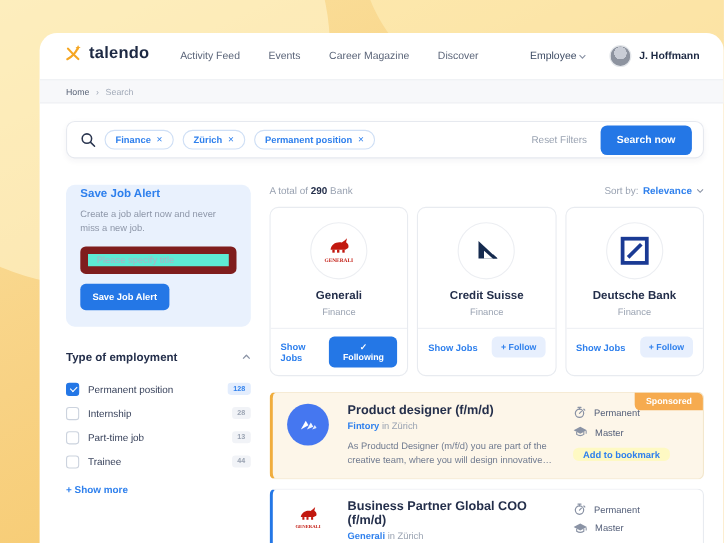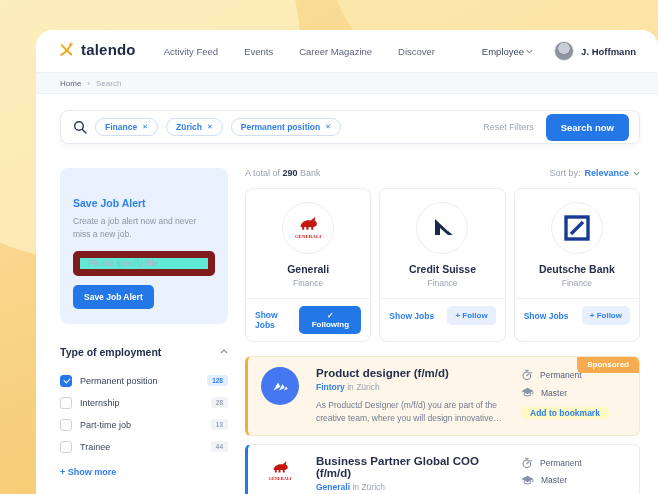--- a/index.html
+++ b/index.html
@@ -46,21 +46,21 @@
   .chip .x { font-size:7px; font-weight:400; cursor:pointer; }
   .sb-spacer { flex:1; }
   .reset { font-size:9px; color:#9aa3b2; cursor:pointer; margin-right:4px; }
   .search-btn { background:#2477e6; color:#fff; font-size:9.5px; font-weight:700; border:none;
     border-radius:6px; padding:8px 15px; cursor:pointer; font-family:inherit; }
 
   .cols { display:flex; gap:17px; margin-top:24px; }
 
   
   .side { width:168px; flex-shrink:0; }
-  .alert-card { background:#e9f1fd; border-radius:8px; padding:29px 13px 15px; }
+  .alert-card { background:#e9f1fd; border-radius:8px; padding:2px 13px 15px; }
   .alert-title { font-size:10.5px; font-weight:700; color:#2f80ed; }
   .alert-text { font-size:8.5px; color:#8d96a8; line-height:1.5; margin:6px 0 10px; }
   .alert-input { width:100%; height:25px; border:7px solid #7f1d1d; border-radius:5px; font-size:8.5px;
     padding:0 8px; font-family:inherit; color:#3a4356; background:#5eead4; }
   .alert-input::placeholder { color:#a9b3c5; }
   .alert-btn { margin-top:9px; background:#2477e6; color:#fff; font-size:8.5px; font-weight:700;
     border:none; border-radius:5px; padding:7px 11px; cursor:pointer; font-family:inherit; }
 
   .filter-sec { margin-top:22px; }
   .filter-hd { display:flex; align-items:center; justify-content:space-between; cursor:pointer; }

